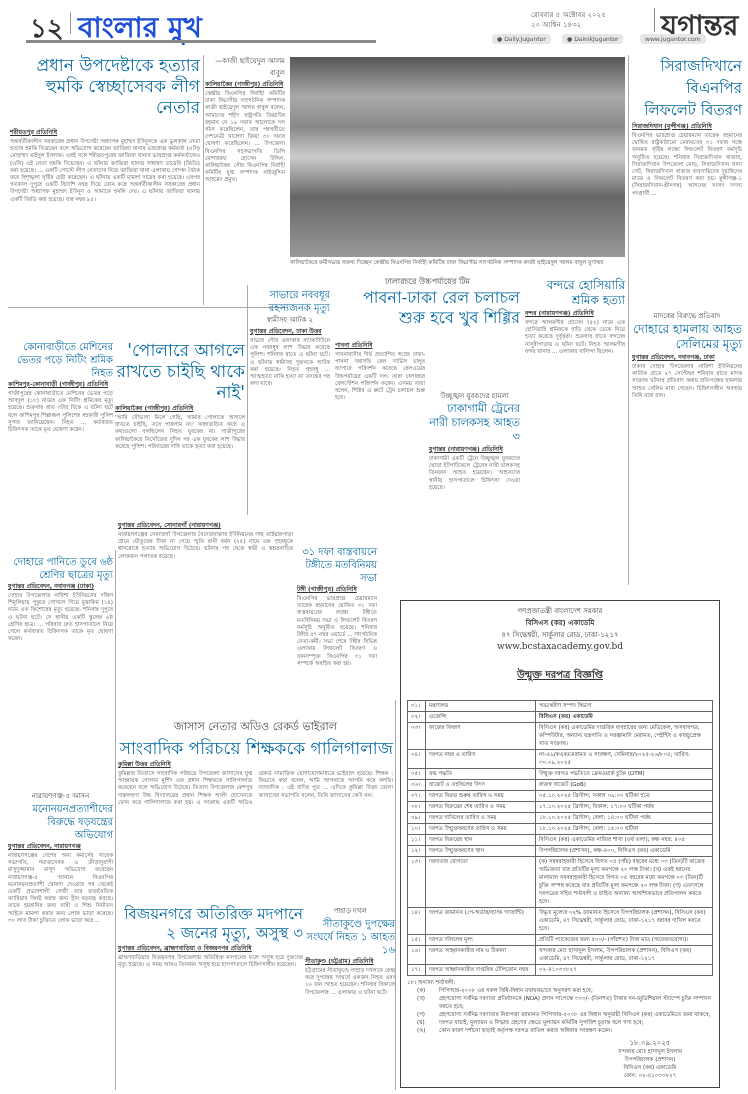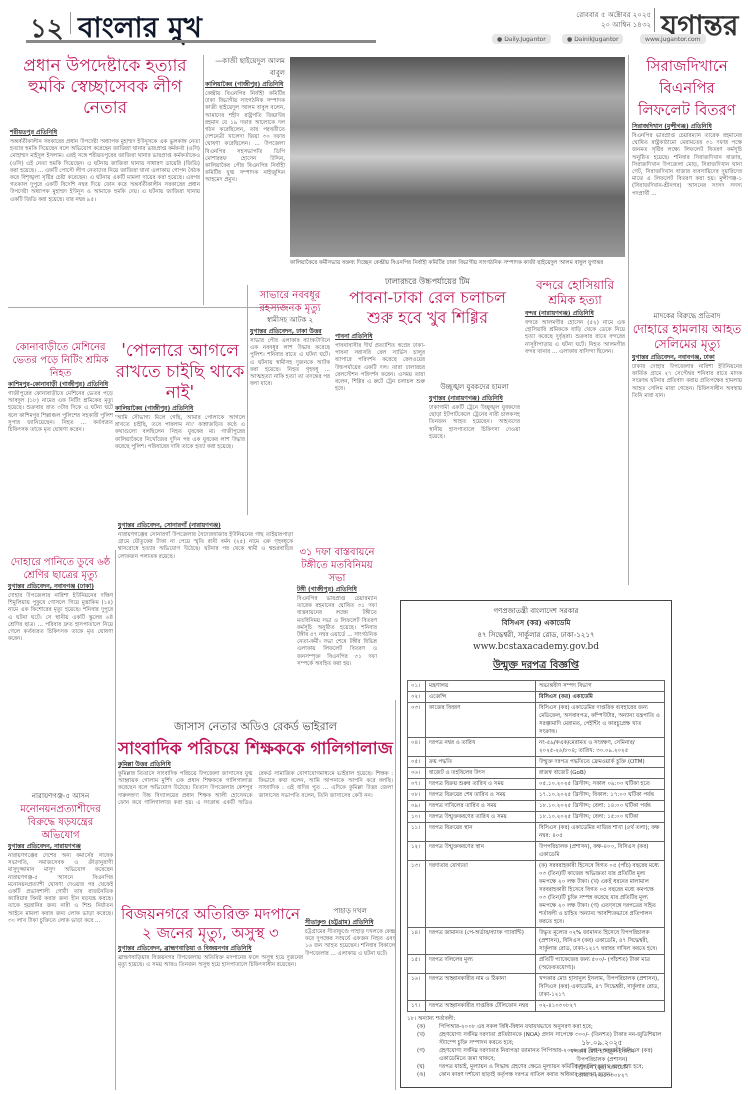--- a/index.html
+++ b/index.html
@@ -2,28 +2,28 @@
 <html><head>
 <meta charset="utf-8">
 <style>
 *{box-sizing:border-box;margin:0;padding:0}
 html,body{width:748px;height:1094px;background:#fff;overflow:hidden}
 body{font-family:"DejaVu Sans",sans-serif;color:#222;position:relative}
 .abs{position:absolute}
 .masthead{left:26px;top:0;width:722px;height:46px}
 .pageno{position:absolute;left:4px;top:8px;font-size:26px;font-weight:bold;color:#333}
 .pagesep{position:absolute;left:44px;top:12px;width:1px;height:22px;background:#999}
-.section-title{position:absolute;left:52px;top:6px;font-size:28px;font-weight:bold;color:#0f172a}
+.section-title{position:absolute;left:52px;top:6px;font-size:28px;font-weight:bold;color:#1d4ed8}
 .rule{position:absolute;left:0;top:40px;width:350px;height:3px;background:#888}
-.dateblock{position:absolute;left:505px;top:10px;font-size:7px;color:#555;text-align:right;line-height:10px;width:120px}
+.dateblock{position:absolute;left:505px;top:10px;font-size:7px;color:#555;line-height:10px;width:120px}
 .logo{position:absolute;left:635px;top:4px;font-size:28px;font-weight:bold;color:#333;font-family:"DejaVu Serif",serif}
 .social{position:absolute;top:34px;height:10px;font-size:6px;color:#555;background:#e6e6e6;border-radius:4px;padding:1px 5px;white-space:nowrap}
 .vline{position:absolute;width:1px;background:#aaa}
 .hline{position:absolute;height:1px;background:#aaa}
-.hl{font-family:"DejaVu Sans",sans-serif;color:#be185d;text-align:center;line-height:1.15}
+.hl{font-family:"DejaVu Sans",sans-serif;color:#0369a1;text-align:right;line-height:1.15}
 .kicker{font-size:10px;color:#444;text-align:center}
 .byline{font-size:6px;color:#333;font-weight:bold;text-decoration:underline}
 .body{font-size:5.5px;line-height:7.2px;color:#555;text-align:justify;overflow:hidden}
 .photo{background:linear-gradient(180deg,#555 0%,#aaa 20%,#888 35%,#ccc 50%,#666 70%,#999 100%)}
 .caption{font-size:5.5px;color:#444}
 .ad{border:1.5px solid #444;background:#fff}
 table.tender{border-collapse:collapse;width:100%;font-size:5.5px;color:#333}
 table.tender td{border:1px solid #666;padding:1px 3px;vertical-align:top}
 .ad-line{font-size:7px;text-align:center;color:#333}
 .cond{font-size:5.5px;color:#333;line-height:8px}
@@ -73,29 +73,30 @@
 
 <div class="abs" style="left:250px;top:288px;width:80px;height:280px">
   <div class="hl" style="font-size:10px;line-height:13px">সাভারে নববধূর রহস্যজনক মৃত্যু</div>
   <div class="kicker" style="font-size:7px">স্বামীসহ আটক ২</div>
   <div class="byline">যুগান্তর প্রতিবেদন, ঢাকা উত্তর</div>
   <div class="body" style="height:220px">সাভার পৌর এলাকার ব্যাংকটাউনে এক নববধূর লাশ উদ্ধার করেছে পুলিশ। শনিবার রাতে এ ঘটনা ঘটে। এ ঘটনায় স্বামীসহ দুজনকে আটক করা হয়েছে। নিহত গৃহবধূ ... আত্মহত্যা নাকি হত্যা তা তদন্তের পর বলা যাবে।</div>
 </div>
 
 <div class="abs" style="left:335px;top:275px;width:185px;height:300px">
   <div class="kicker" style="font-size:8px">ঢালারচরে উচ্চপর্যায়ের টিম</div>
-  <div class="hl" style="font-size:16px;line-height:20px;margin-bottom:3px">পাবনা-ঢাকা রেল চলাচল শুরু হবে খুব শিগ্গির</div>
+  <div class="hl" style="font-size:16px;line-height:20px;margin-bottom:12px">পাবনা-ঢাকা রেল চলাচল শুরু হবে খুব শিগ্গির</div>
   <div style="display:flex;gap:4px">
     <div style="width:90px">
       <div class="byline">পাবনা প্রতিনিধি</div>
       <div class="body" style="height:235px">পাবনাবাসীর দীর্ঘ প্রত্যাশিত স্বপ্নের ঢাকা-পাবনা সরাসরি রেল সার্ভিস চালুর ব্যাপারে পরিদর্শন করেছে রেলওয়ের উচ্চপর্যায়ের একটি দল। তারা ঢালারচর রেলস্টেশন পরিদর্শন করেন। এসময় তারা বলেন, শিগ্গির এ রুটে ট্রেন চলাচল শুরু হবে।</div>
     </div>
     <div style="width:91px">
       <div class="body" style="height:50px"></div>
       <div class="kicker" style="font-size:7px">উচ্ছৃঙ্খল যুবকদের হামলা</div>
+      <div class="hl" style="font-size:11px;line-height:14px">ঢাকাগামী ট্রেনের নারী চালকসহ আহত ৩</div>
       <div class="byline">যুগান্তর (নারায়ণগঞ্জ) প্রতিনিধি</div>
       <div class="body" style="height:125px">ঢাকাগামী একটি ট্রেনে উচ্ছৃঙ্খল যুবকদের ছোড়া ইটপাটকেলে ট্রেনের নারী চালকসহ তিনজন আহত হয়েছেন। আহতদের স্থানীয় হাসপাতালে চিকিৎসা দেওয়া হয়েছে।</div>
     </div>
   </div>
 </div>
 
 <div class="abs" style="left:525px;top:278px;width:100px;height:300px">
   <div class="hl" style="font-size:12px;line-height:15px">বন্দরে হোসিয়ারি শ্রমিক হত্যা</div>
   <div class="byline">বন্দর (নারায়ণগঞ্জ) প্রতিনিধি</div>
   <div class="body" style="height:240px">বন্দরে আলমগীর হোসেন (৫২) নামে এক হোসিয়ারি শ্রমিককে বাড়ি থেকে ডেকে নিয়ে হত্যা করেছে দুর্বৃত্তরা। শুক্রবার রাতে বন্দরের নাসূরীপাড়ায় এ ঘটনা ঘটে। নিহত আলমগীর বন্দর থানার ... এলাকার বাসিন্দা ছিলেন।</div>
@@ -132,50 +133,51 @@
 </div>
 
 <div class="abs" style="left:297px;top:545px;width:80px;height:150px">
   <div class="hl" style="font-size:10px;line-height:13px">৩১ দফা বাস্তবায়নে টঙ্গীতে মতবিনিময় সভা</div>
   <div class="byline">টঙ্গী (গাজীপুর) প্রতিনিধি</div>
   <div class="body" style="height:105px">বিএনপির ভারপ্রাপ্ত চেয়ারম্যান তারেক রহমানের ঘোষিত ৩১ দফা বাস্তবায়নের লক্ষ্যে টঙ্গীতে মতবিনিময় সভা ও লিফলেট বিতরণ কর্মসূচি অনুষ্ঠিত হয়েছে। শনিবার টঙ্গীর ৫৭ নম্বর ওয়ার্ডে ... সাংগঠনিক নেতা-কর্মী। সভা শেষে টঙ্গীর বিভিন্ন এলাকায় লিফলেট বিতরণ ও জনসম্পৃক্ত বিএনপির ৩১ দফা সম্পর্কে অবহিত করা হয়।</div>
 </div>
 
 <div class="abs" style="left:118px;top:718px;width:275px;height:180px">
   <div class="kicker" style="font-size:11px">জাসাস নেতার অডিও রেকর্ড ভাইরাল</div>
-  <div class="hl" style="font-size:17px;line-height:22px;font-weight:bold">সাংবাদিক পরিচয়ে শিক্ষককে গালিগালাজ</div>
+  <div class="hl" style="font-size:17px;line-height:22px;font-weight:normal">সাংবাদিক পরিচয়ে শিক্ষককে গালিগালাজ</div>
   <div class="byline">কুমিল্লা উত্তর প্রতিনিধি</div>
   <div class="body" style="height:120px;column-count:2;column-gap:6px">কুমিল্লার তিতাসে সাংবাদিক পরিচয়ে উপজেলা জাসাসের যুগ্ম আহ্বায়ক গোলাম মুর্শিদ এক প্রধান শিক্ষককে গালিগালাজ করেছেন বলে অভিযোগ উঠেছে। তিতাস উপজেলার কেশপুর দারুলহুদা উচ্চ বিদ্যালয়ের প্রধান শিক্ষক আলী হোসেনকে ফোন করে গালিগালাজ করা হয়। এ সংক্রান্ত একটি অডিও রেকর্ড সামাজিক যোগাযোগমাধ্যমে ভাইরাল হয়েছে। শিক্ষক : কিভাবে কথা বলেন, আমি আপনাকে আপনি করে বলছি। সাংবাদিক : এই বাদির পুত ... এদিকে কুমিল্লা উত্তর জেলা জাসাসের সভাপতি বলেন, তিনি জাসাসের কেউ নন।</div>
 </div>
 
 <div class="abs" style="left:8px;top:790px;width:105px;height:300px">
   <div class="kicker" style="font-size:7px">নারায়ণগঞ্জ-৫ আসন</div>
   <div class="hl" style="font-size:10px;line-height:13px">মনোনয়নপ্রত্যাশীদের বিরুদ্ধে ষড়যন্ত্রের অভিযোগ</div>
   <div class="byline">যুগান্তর প্রতিবেদন, নারায়ণগঞ্জ</div>
   <div class="body" style="height:235px">নারায়ণগঞ্জের দেশের অন্য কমার্সের সাবেক সভাপতি, সমাজসেবক ও ক্রীড়ানুরাগী মাসুদুজ্জামান মাসুদ অভিযোগ করেছেন নারায়ণগঞ্জ-৫ আসনে বিএনপির মনোনয়নপ্রত্যাশী ঘোষণা দেওয়ার পর থেকেই একটি প্রভাবশালী গোষ্ঠী তার রাজনৈতিক ক্যারিয়ার বিনষ্ট করার জন্য হীন ষড়যন্ত্র করছে। তাকে হয়রানির জন্য নারী ও শিশু নির্যাতন আইনে মামলা করার জন্য লোক ভাড়া করেছে। ৩০ লাখ টাকা চুক্তিতে লোক ভাড়া করে ...</div>
 </div>
 
 <div class="abs" style="left:118px;top:905px;width:185px;height:185px">
   <div class="hl" style="font-size:15px;line-height:19px">বিজয়নগরে অতিরিক্ত মদপানে ২ জনের মৃত্যু, অসুস্থ ৩</div>
   <div class="byline">যুগান্তর প্রতিবেদন, ব্রাহ্মণবাড়িয়া ও বিজয়নগর প্রতিনিধি</div>
   <div class="body" style="height:130px">ব্রাহ্মণবাড়িয়ার বিজয়নগর উপজেলায় অতিরিক্ত মদপানের ফলে অসুস্থ হয়ে দুজনের মৃত্যু হয়েছে। এ সময় আরও তিনজন অসুস্থ হয়ে হাসপাতালে চিকিৎসাধীন রয়েছেন।</div>
 </div>
 
 <div class="abs" style="left:305px;top:905px;width:90px;height:185px">
   <div class="kicker" style="font-size:7px">পাহাড় দখল</div>
+  <div class="hl" style="font-size:10px;line-height:13px">সীতাকুণ্ডে দুপক্ষের সংঘর্ষে নিহত ১ আহত ১৬</div>
   <div class="byline">সীতাকুণ্ড (চট্টগ্রাম) প্রতিনিধি</div>
   <div class="body" style="height:120px">চট্টগ্রামের সীতাকুণ্ডে পাহাড় দখলকে কেন্দ্র করে দুপক্ষের সংঘর্ষে একজন নিহত এবং ১৬ জন আহত হয়েছেন। শনিবার বিকালে উপজেলার ... এলাকায় এ ঘটনা ঘটে।</div>
 </div>
 
-<div class="abs ad" style="left:400px;top:600px;width:272px;height:488px;padding:4px 6px">
+<div class="abs ad" style="left:400px;top:600px;width:320px;height:488px;padding:4px 6px">
   <div class="ad-line">গণপ্রজাতন্ত্রী বাংলাদেশ সরকার</div>
   <div class="ad-line" style="font-weight:bold">বিসিএস (কর) একাডেমি</div>
   <div class="ad-line">৪৭ সিদ্ধেশ্বরী, সার্কুলার রোড, ঢাকা-১২১৭</div>
   <div class="ad-line" style="font-family:'DejaVu Serif',serif;font-size:9px">www.bcstaxacademy.gov.bd</div>
-  <div class="ad-line" style="font-size:10px;font-weight:bold;text-decoration:underline;margin:6px 0">উন্মুক্ত দরপত্র বিজ্ঞপ্তি</div>
+  <div class="ad-line" style="font-size:10px;font-weight:bold;text-decoration:underline;margin:16px 0">উন্মুক্ত দরপত্র বিজ্ঞপ্তি</div>
   <table class="tender">
     <tbody id="tender-body">
         <tr>
           <td style="width: 18px;">০১।</td>
           <td style="width: 110px;">মন্ত্রণালয়</td>
           <td>অভ্যন্তরীণ সম্পদ বিভাগ</td>
         </tr>
         <tr>
           <td style="width: 18px;">০২।</td>
           <td style="width: 110px;">এজেন্সি</td>

